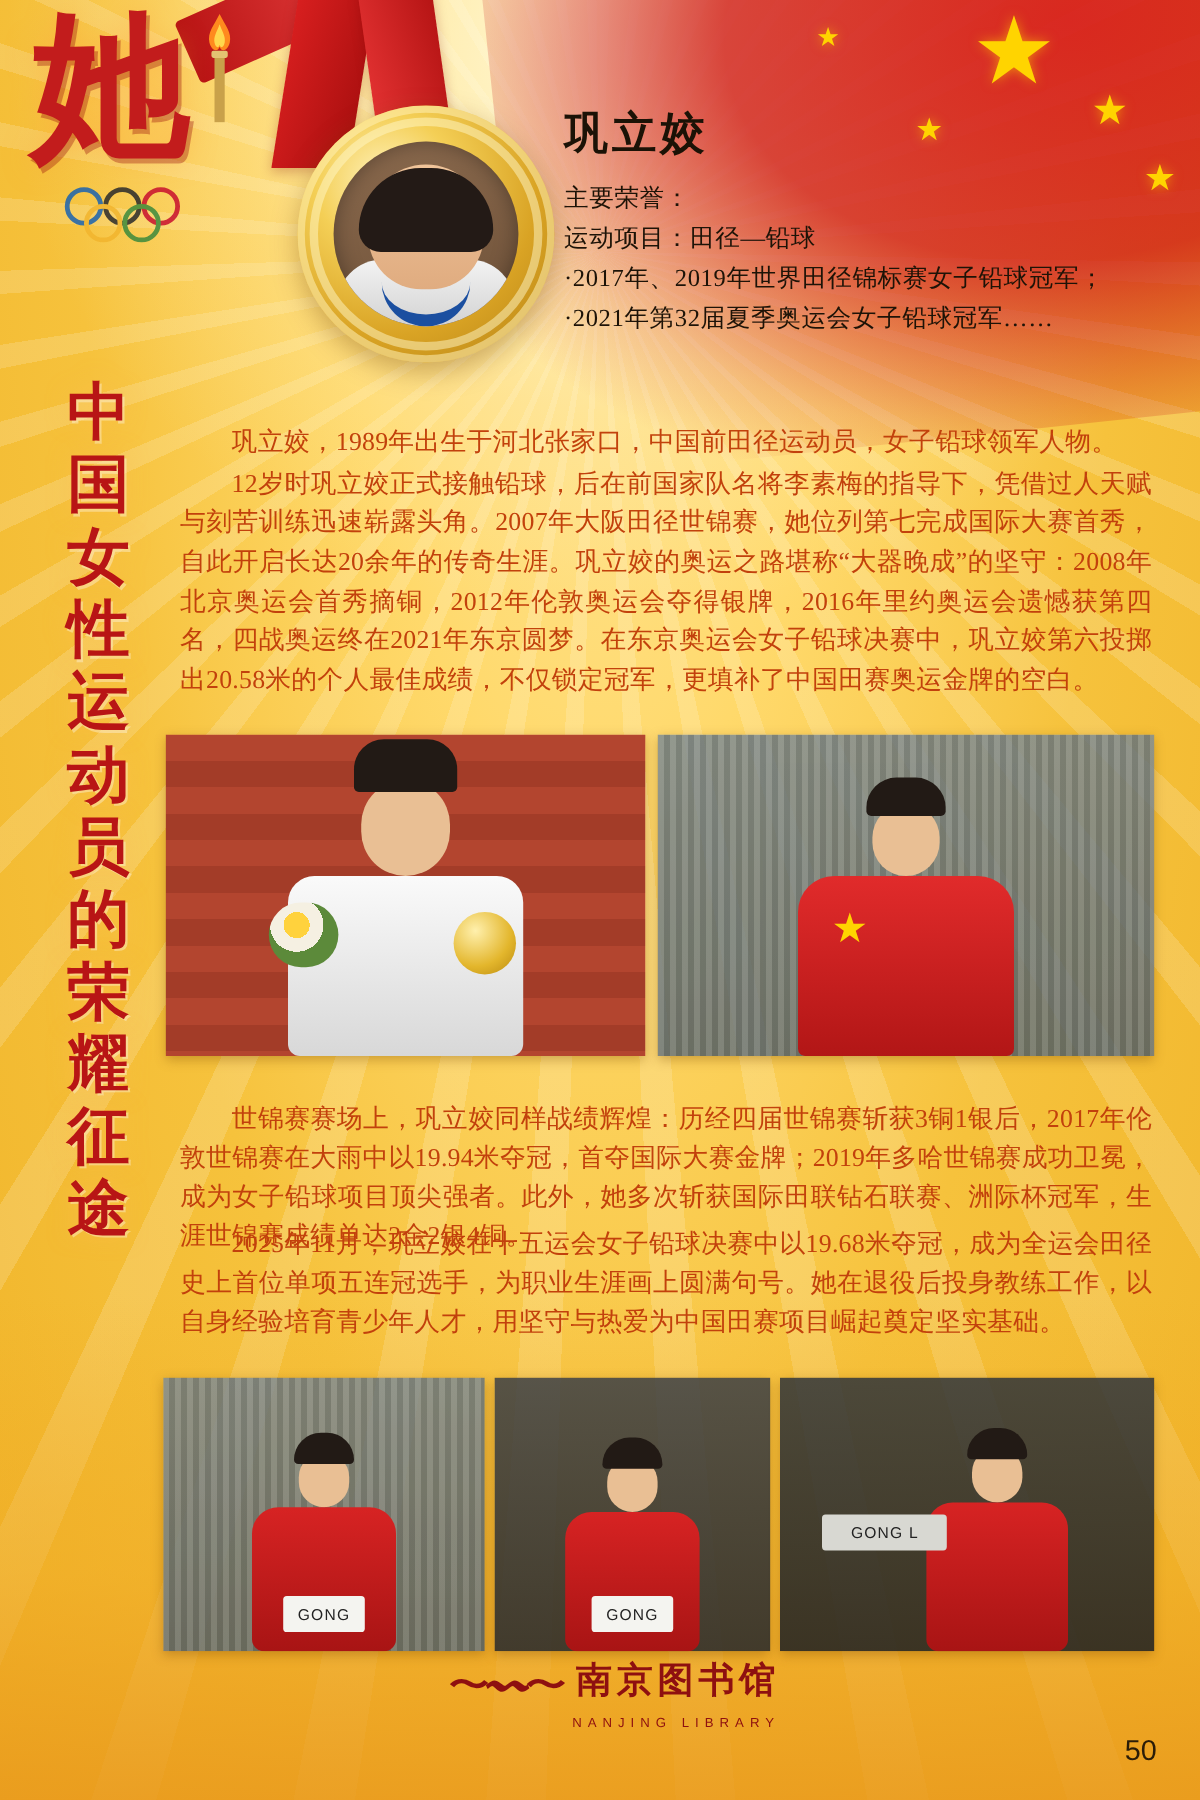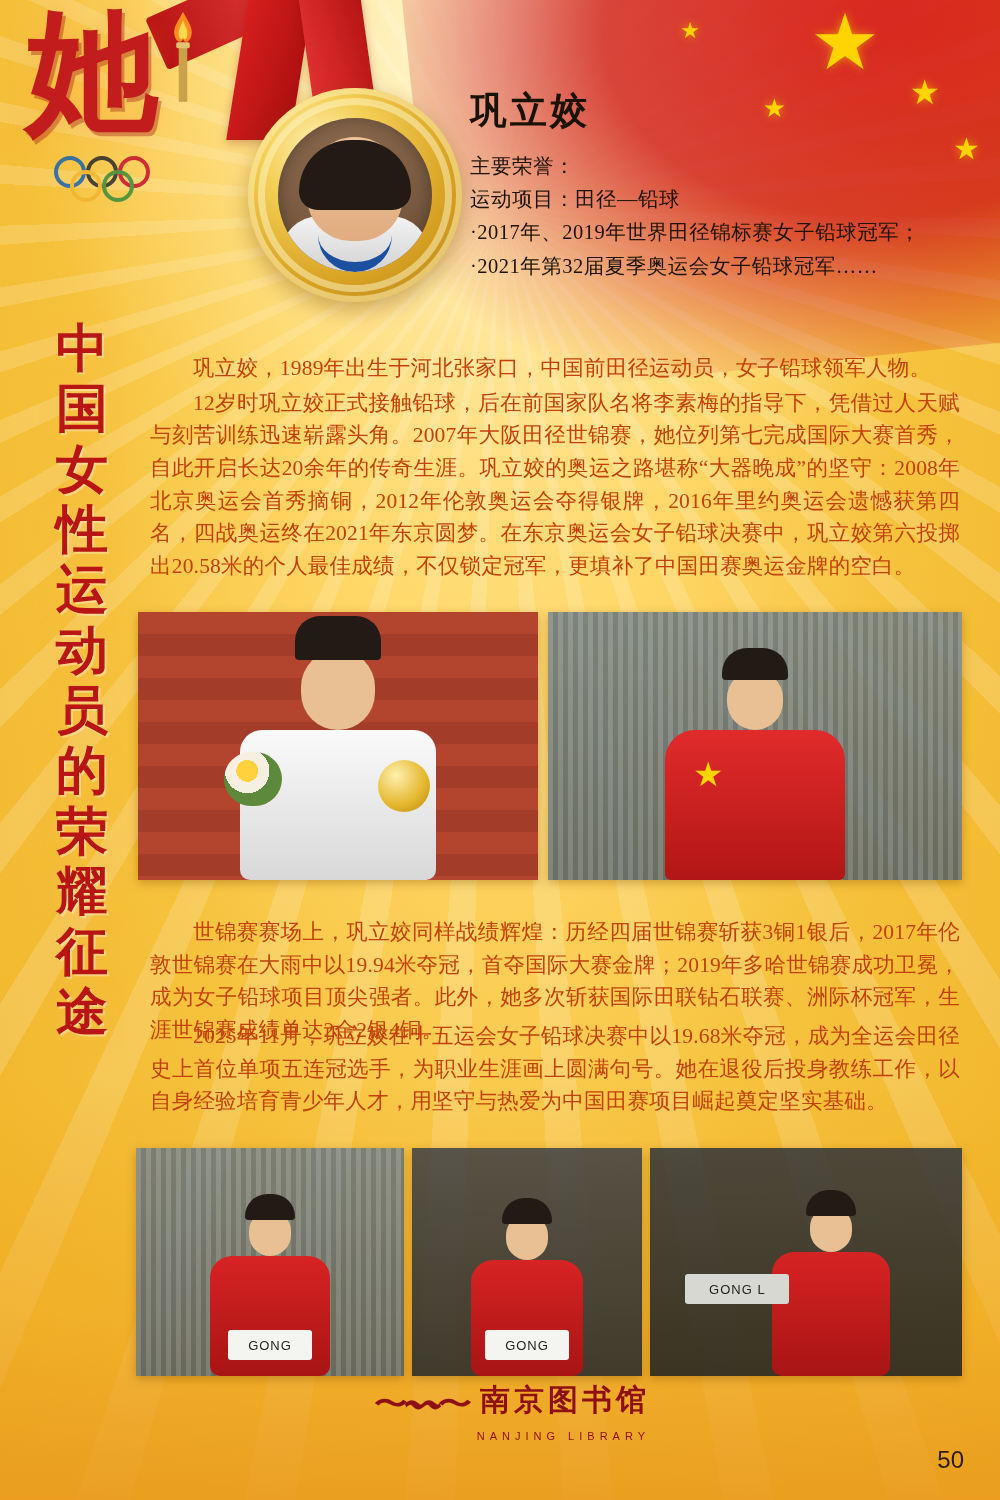--- a/index.html
+++ b/index.html
@@ -72,21 +72,21 @@
   }
   .torch{
     position:absolute;left:150px;top:0px;width:34px;height:110px;
   }
   .vtitle{
     position:absolute;left:40px;top:318px;width:86px;
     font-size:52px;font-weight:700;line-height:1.16;letter-spacing:2px;
     color:#b81515;
     text-shadow:2px 2px 0 rgba(255,255,255,.35), 0 0 18px rgba(255,190,80,.5);
     text-align:center;
-    font-family:Liberation Sans, sans-serif;
+    font-family:Liberation Mono, monospace;
   }
   .vtitle span{display:block;}
 
   
   .medal{
     position:absolute;left:248px;top:88px;width:214px;height:214px;border-radius:50%;
     background:
       radial-gradient(circle at 34% 30%, #fff3c0 0%, #f4cf56 28%, #d9a324 62%, #b07d13 100%);
     box-shadow:0 8px 22px rgba(120,70,0,.38), inset 0 0 0 6px rgba(255,240,180,.55);
   }
@@ -159,21 +159,21 @@
   .a-hair{width:50px;height:26px;border-radius:25px 25px 4px 4px;background:#221a15;margin:0 auto -10px;position:relative;z-index:2;}
   .a-torso{width:108px;height:92px;border-radius:22px 22px 10px 10px;margin:0 auto;}
   .white-jacket{background:linear-gradient(180deg,#fafafa,#d8d8d8);}
   .red-jersey{background:linear-gradient(180deg,#d72323,#a81414);}
   .red-cape{background:linear-gradient(180deg,#e12b2b,#b21616);}
   .gold-medal-sm{position:absolute;right:-8px;top:12px;width:36px;height:36px;border-radius:50%;
     background:radial-gradient(circle at 35% 30%,#fff0ad,#e3b62c 60%,#b8880f);}
   .bouquet{position:absolute;left:-16px;top:22px;width:58px;height:54px;border-radius:28px;
     background:radial-gradient(circle at 40% 35%,#ffd23d 0 22%,#f5f0e2 22% 45%,#5c8a3a 45% 100%);}
   .bib{position:absolute;left:50%;transform:translateX(-50%);bottom:16px;
-    width:84px;height:30px;background:#f4f4f0;border-radius:3px;
+    width:68px;height:30px;background:#f4f4f0;border-radius:3px;
     font-family:"Liberation Sans",sans-serif;font-size:13px;color:#222;
     display:flex;align-items:center;justify-content:center;letter-spacing:1px;}
   .cn-star{position:absolute;color:#ffd400;font-size:34px;line-height:1;}
 
   
   .footer-logo{
     position:absolute;left:50%;transform:translateX(-50%);bottom:58px;
     width:300px;text-align:right;color:#8e1010;
   }
   .fl-mark{
@@ -303,21 +303,21 @@
   </div>
 </div>
 
 <div class="photo ph5">
   <div class="crowd" style="background:linear-gradient(180deg,#2f343a,#1b1e22);"></div>
   <div class="athlete" style="bottom:0;left:58%;">
     <div class="a-hair"></div>
     <div class="a-head"></div>
     <div class="a-torso red-jersey" style="width:118px;height:124px;position:relative;"></div>
   </div>
-  <div class="bib" style="left:28%;bottom:72px;background:#d8d8d2;width:104px;">GONG L</div>
+  <div class="bib" style="left:28%;bottom:84px;background:#d8d8d2;width:104px;">GONG L</div>
 </div>
 
 <div class="footer-logo">
   <span class="fl-mark">〜〰〜</span>
   <span class="fl-cn">南京图书馆</span>
   <div class="fl-en">NANJING  LIBRARY</div>
 </div>
 <div class="page-num">50</div>
 
 </body></html>

